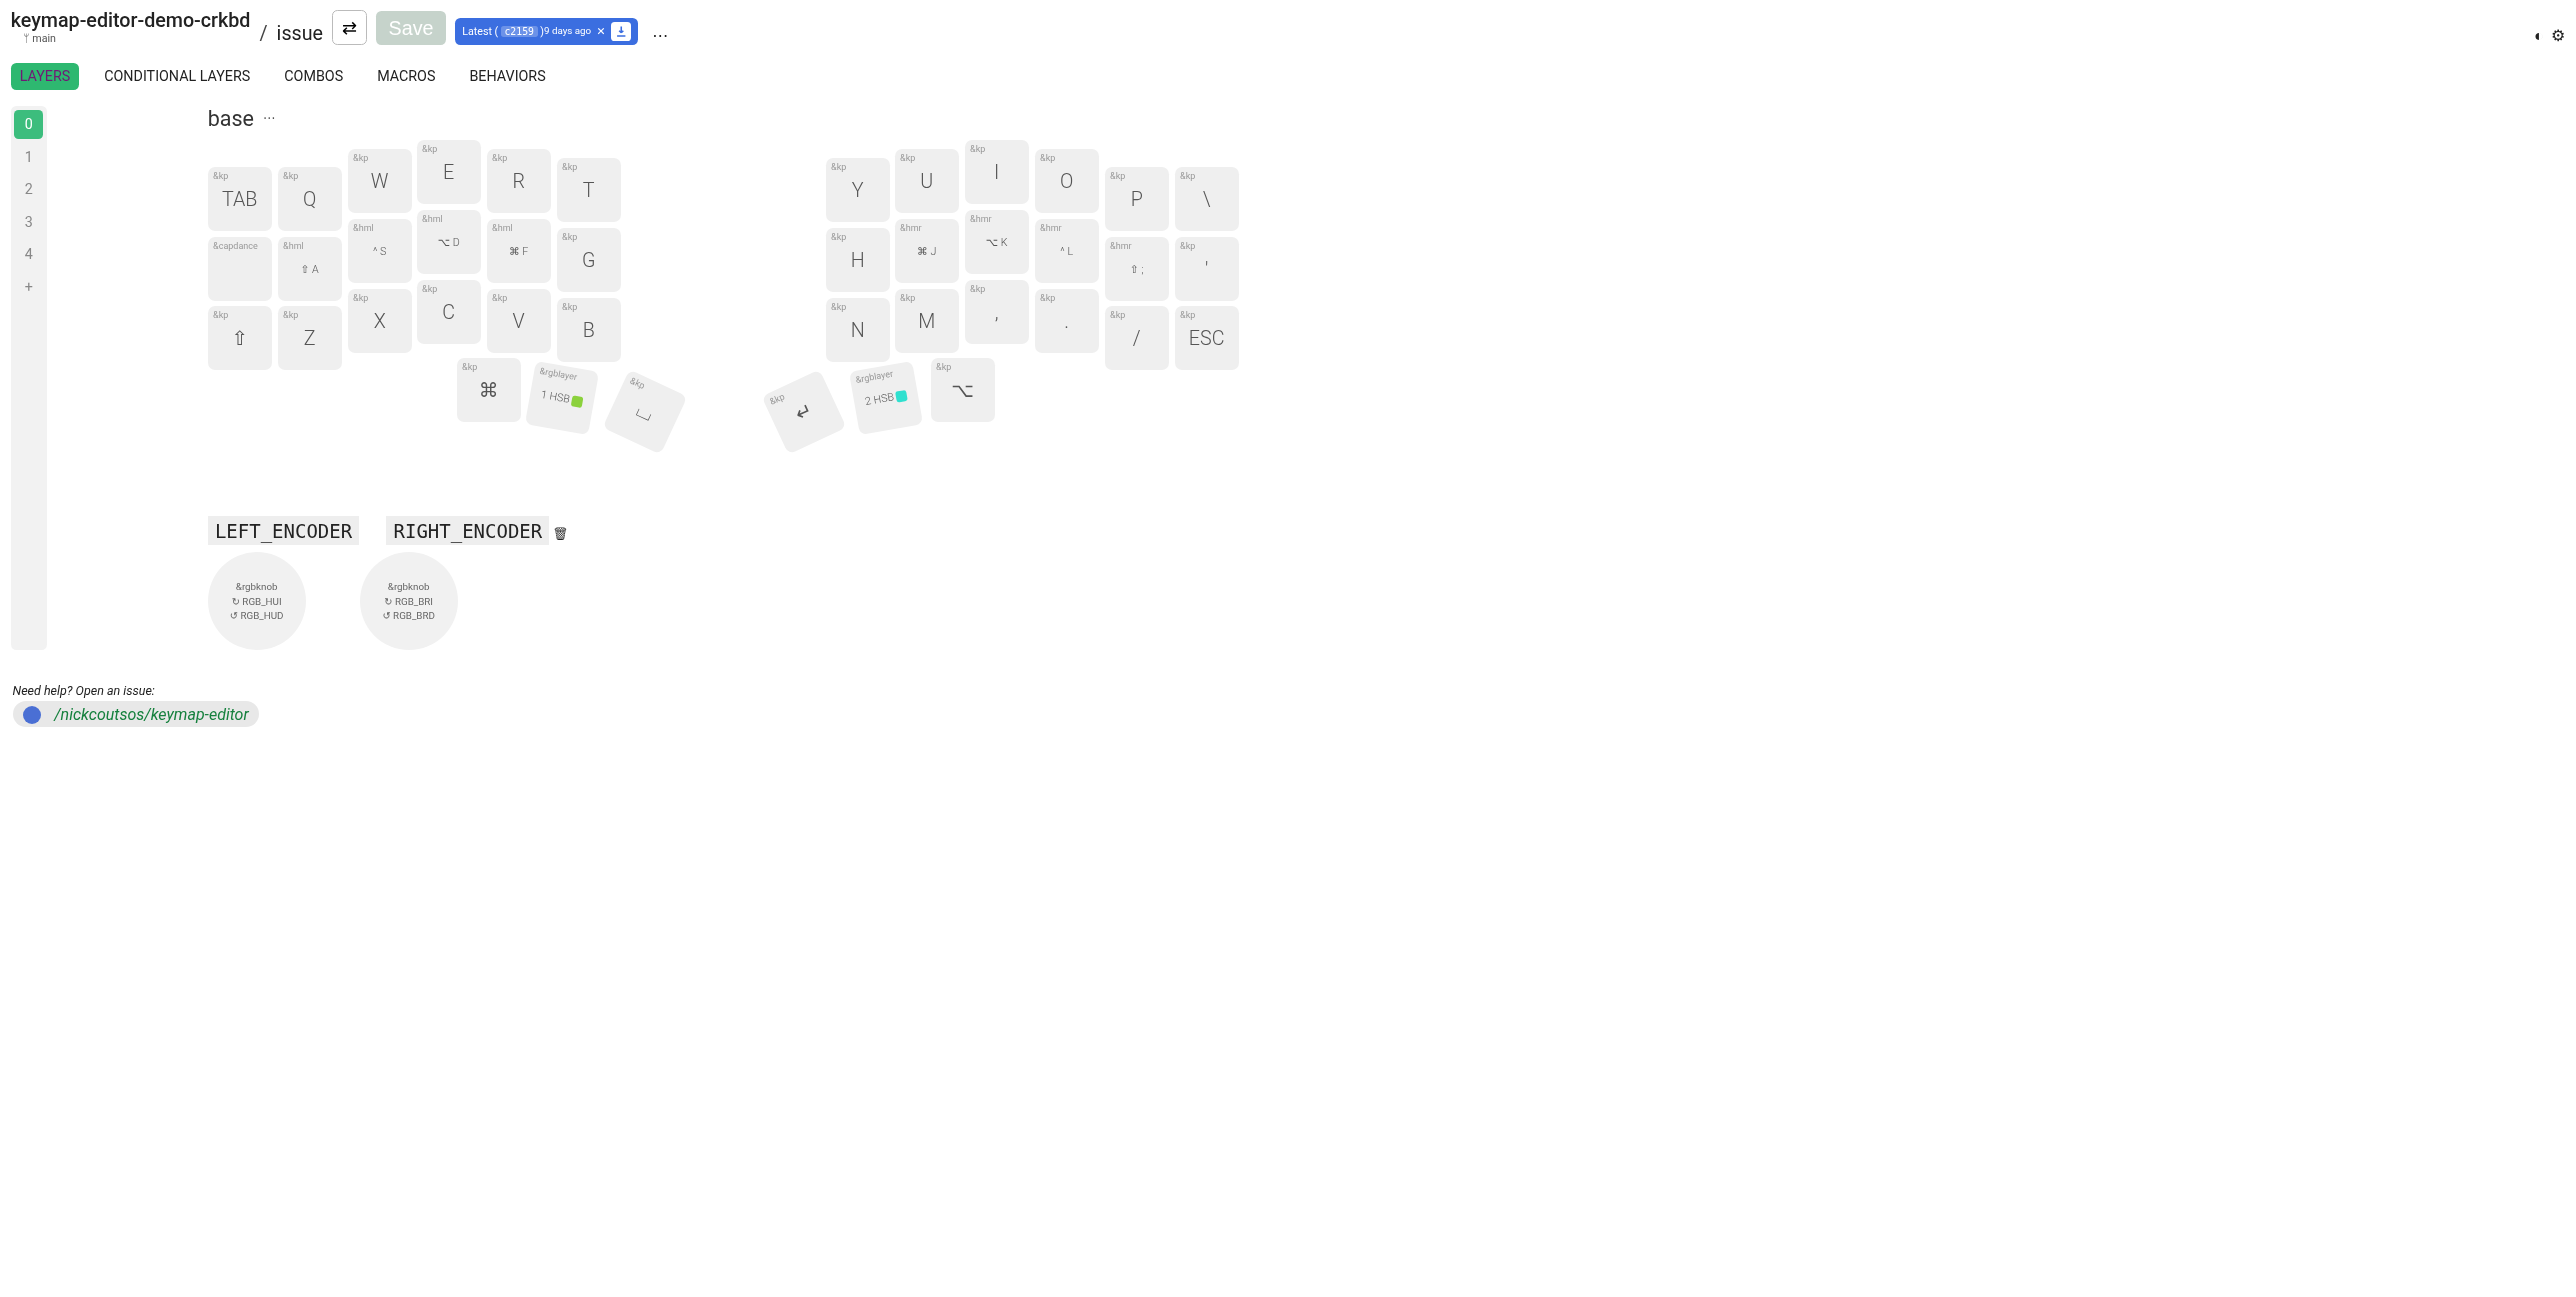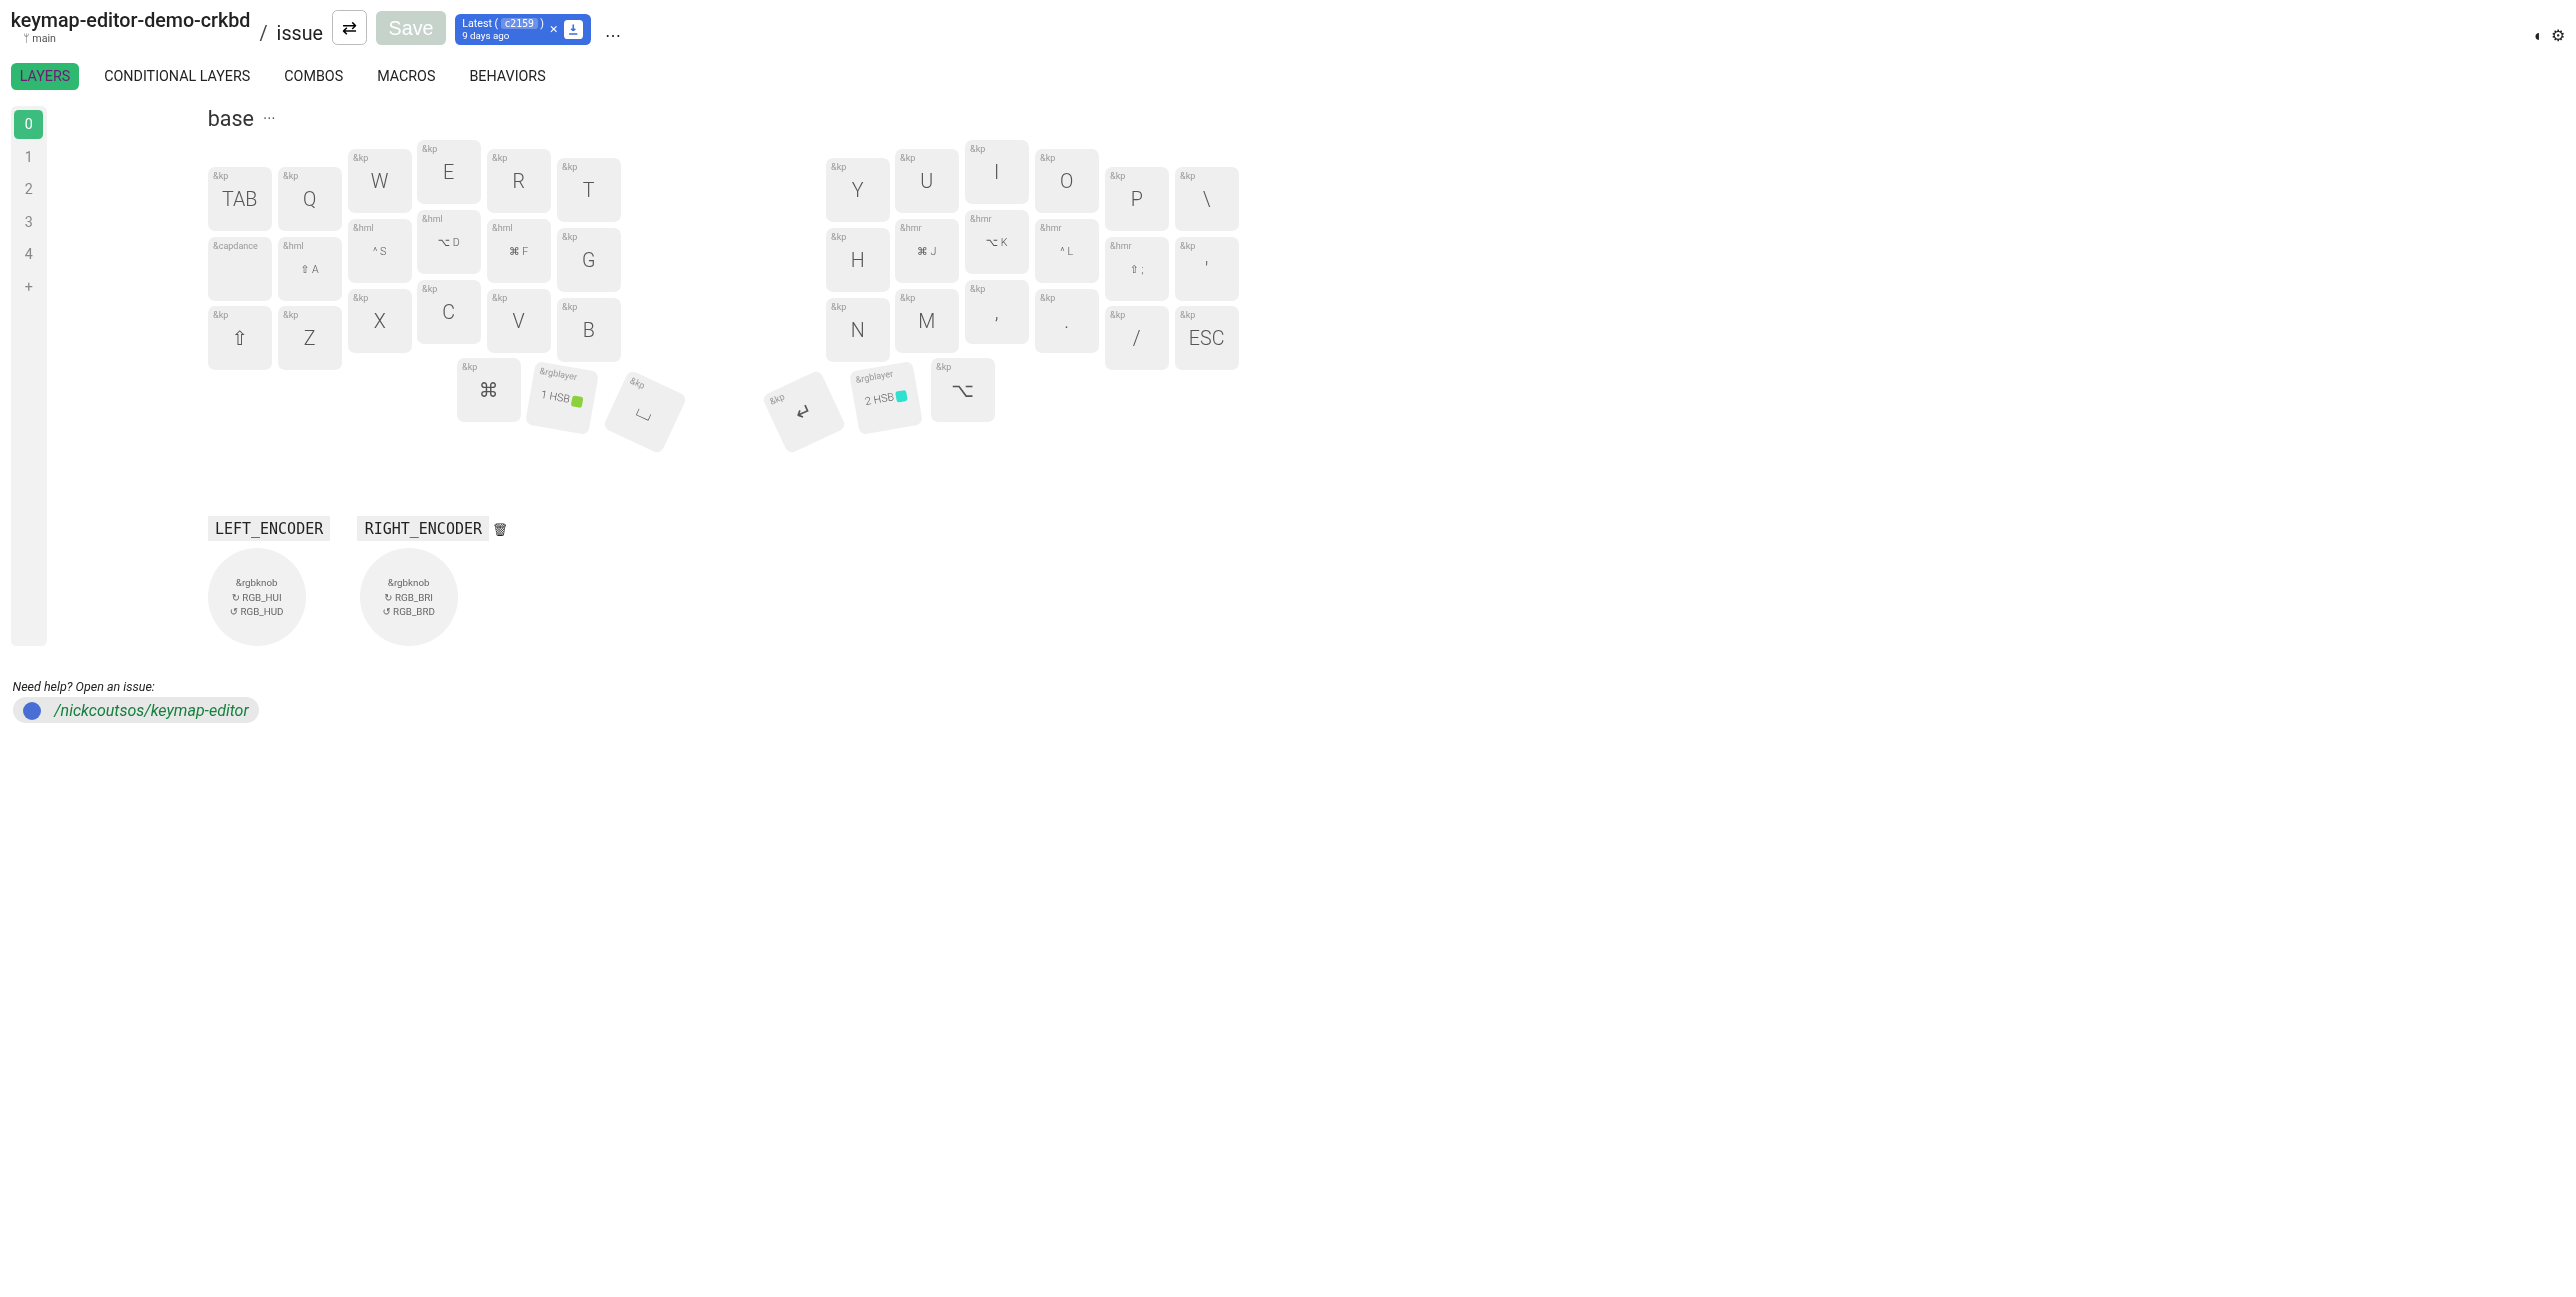--- a/index.html
+++ b/index.html
@@ -8,21 +8,21 @@
 .repo-block { display: flex; flex-direction: column; }
 .repo-name { font-size: 19.7px; font-weight: 500; }
 .branch { display: flex; align-items: center; gap: 2.7px; font-size: 10.7px; color: #555; padding-left: 12.5px; }
 .slash { font-size: 19.7px; color: #444; }
 .keymap-name { font-size: 19.7px; }
 .btn { border: 0.9px solid #bbb; border-radius: 5.4px; padding: 5.4px 9px; font-size: 18px; background: #fff; cursor: pointer; }
 .btn-save { background: #c6d3cb; color: #fff; border: none; font-size: 19.7px; padding: 5.4px 12.5px; }
 .pill { background: #3b6ee0; color: #fff; border-radius: 5.4px; padding: 3.6px 7.2px; display: flex; align-items: center; gap: 5.4px; }
 .pill .line1 { font-size: 10.7px; }
 .pill .line2 { font-size: 9.8px; }
-.pill-col { display: flex; flex-direction: column; }
+.pill-col { display: flex; flex-direction: row; }
 .hash { background: rgba(255,255,255,0.25); padding: 0 3.6px; border-radius: 2.7px; font-family: monospace; font-size: 9.8px; }
 .pill-x { cursor: pointer; font-size: 10.7px; }
 .pill-dl { background: #fff; color: #3b6ee0; border-radius: 3.6px; width: 19.7px; height: 19.7px; display: flex; align-items: center; justify-content: center; font-weight: bold; }
 .dots { font-size: 16px; cursor: pointer; padding: 0 5.4px; }
 .top-icons { margin-left: auto; display: flex; gap: 7.2px; font-size: 16px; }
 .tabs { display: flex; gap: 16px; padding: 9px 10.7px; font-size: 14.3px; }
 .tab { padding: 5.4px 9px; border-radius: 5.4px; cursor: pointer; }
 .tab.active { background: #2eb870; color: #701a75; }
 .main { display: flex; gap: 18px; padding: 7.2px 10.7px 18px; }
 .layers-col { display: flex; flex-direction: column; gap: 3.6px; background: #f2f2f2; border-radius: 5.4px; padding: 3.6px; width: 36px; align-items: center; }
@@ -31,21 +31,21 @@
 .content { flex: 1; padding-left: 143px; }
 .layer-title { font-size: 21.5px; color: #333; margin-bottom: 9px; display: flex; align-items: flex-start; gap: 9px; }
 .title-dots { font-size: 12.5px; padding-top: 4.5px; color: #555; }
 .keyboard { position: relative; height: 376px; width: 1074px; }
 .key { position: absolute; width: 64px; height: 64px; background: #efefef; border-radius: 7.2px; padding: 3.6px 5.4px; cursor: pointer; }
 .key .beh { font-size: 9px; color: #999; }
 .key .val { position: absolute; left: 0; right: 0; top: 50%; transform: translateY(-50%); text-align: center; font-size: 19.7px; color: #555; font-weight: 300; }
 .key .val.small { font-size: 10.7px; }
 .sensors-title { font-size: 18px; margin: 18px 0 9px; }
 .enc-row { display: flex; gap: 27px; align-items: center; }
-.enc-label { font-family: monospace; background: #eee; padding: 3.6px 7.2px; font-size: 15px; }
+.enc-label { font-family: monospace; background: #eee; padding: 3.6px 7.2px; font-size: 19px; }
 .enc-knob-row { display: flex; gap: 54px; margin-top: 7.2px; }
 .knob { width: 98px; height: 98px; border-radius: 50%; background: #f1f1f1; display: flex; flex-direction: column; align-items: center; justify-content: center; font-size: 9.8px; color: #666; gap: 3.6px; }
 .footer { padding: 14.3px 12.5px; }
 .footer .help { font-style: italic; font-size: 12.5px; margin-bottom: 3.6px; }
 .footer .link { background: #e8e8e8; border-radius: 894px; padding: 3.6px 10.7px; display: inline-flex; align-items: flex-end; gap: 13px; color: #15803d; font-style: italic; font-size: 16px; }
 .gh-icon { width: 18px; height: 18px; background: #4a6fd4; border-radius: 50%; }
 .swatch { display: inline-block; width: 10.7px; height: 10.7px; border-radius: 2.7px; vertical-align: middle; }
 .trash { cursor: pointer; }
 </style>
 </head>

